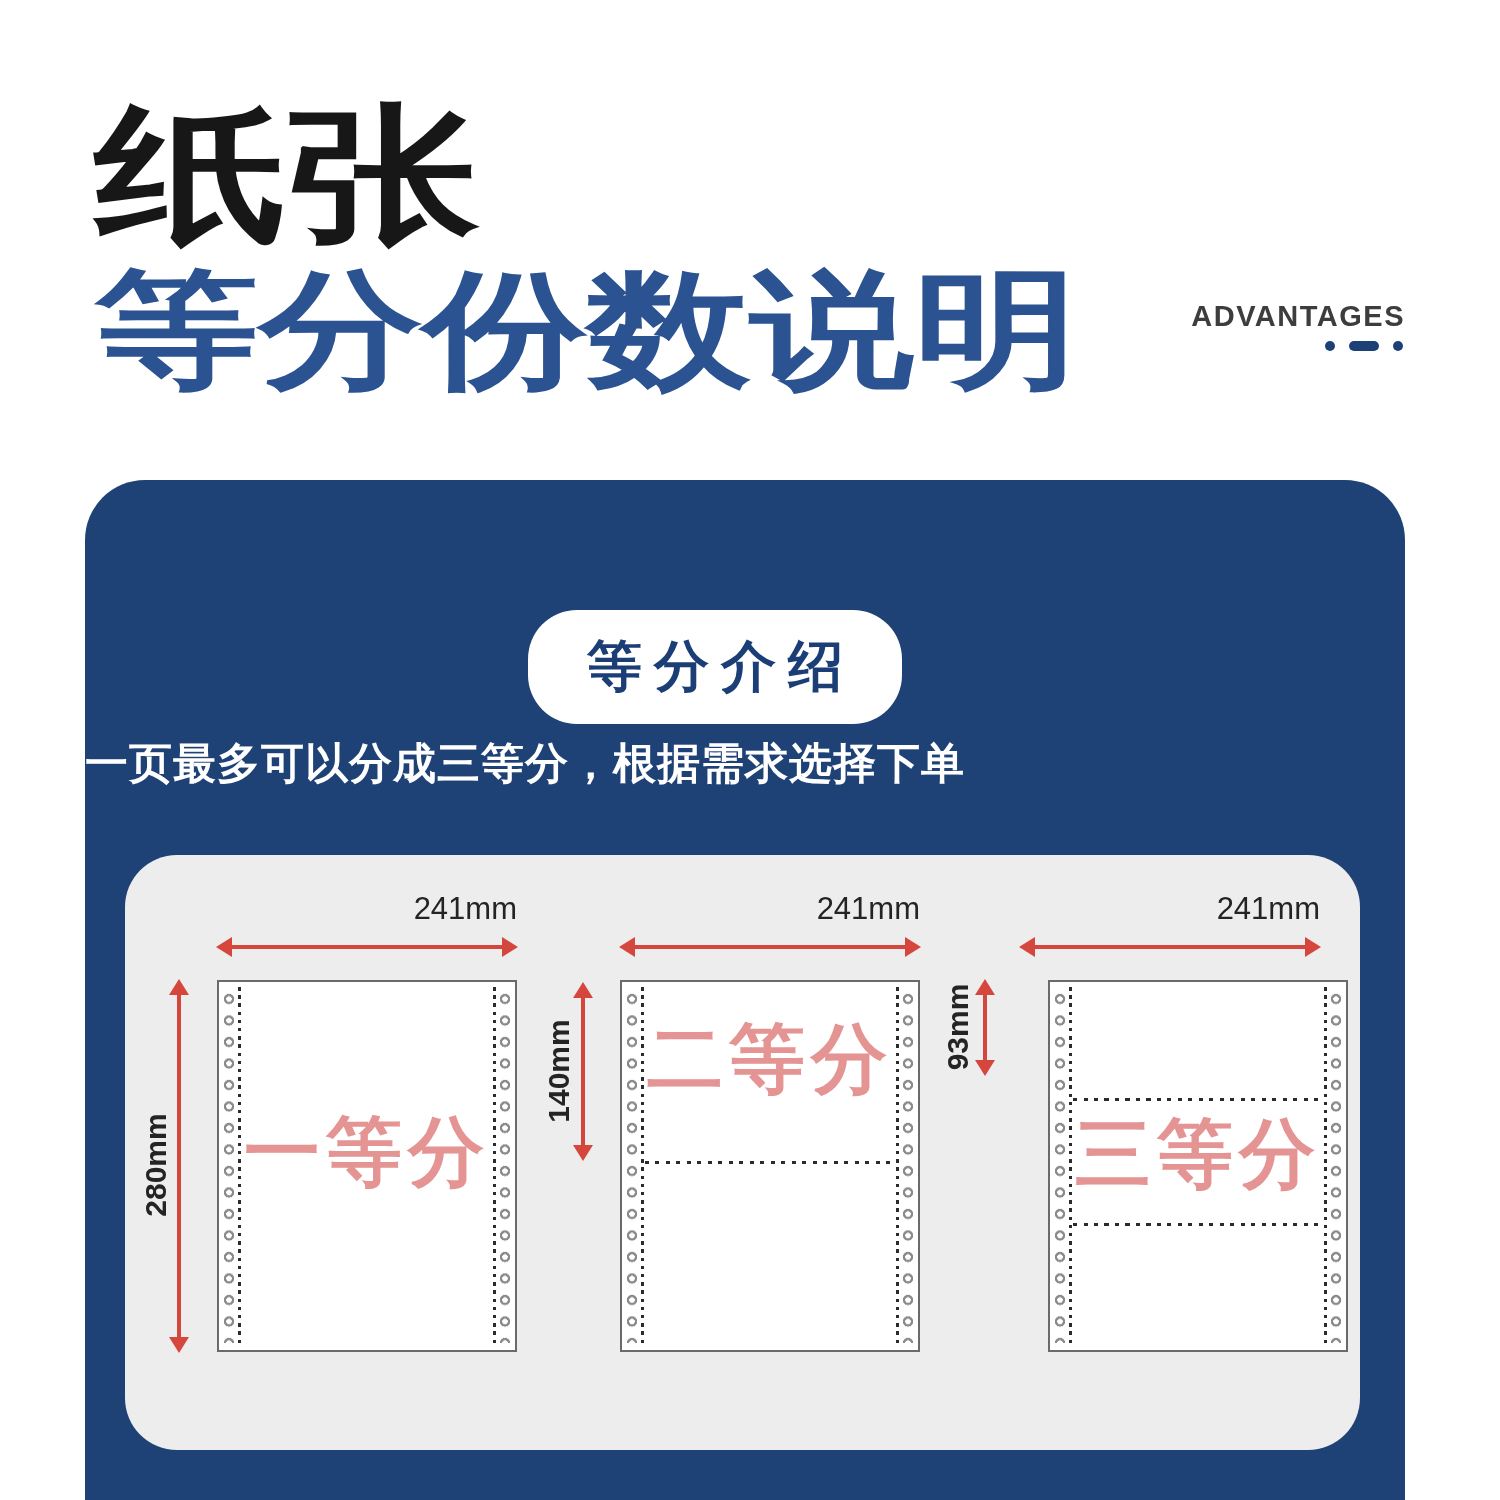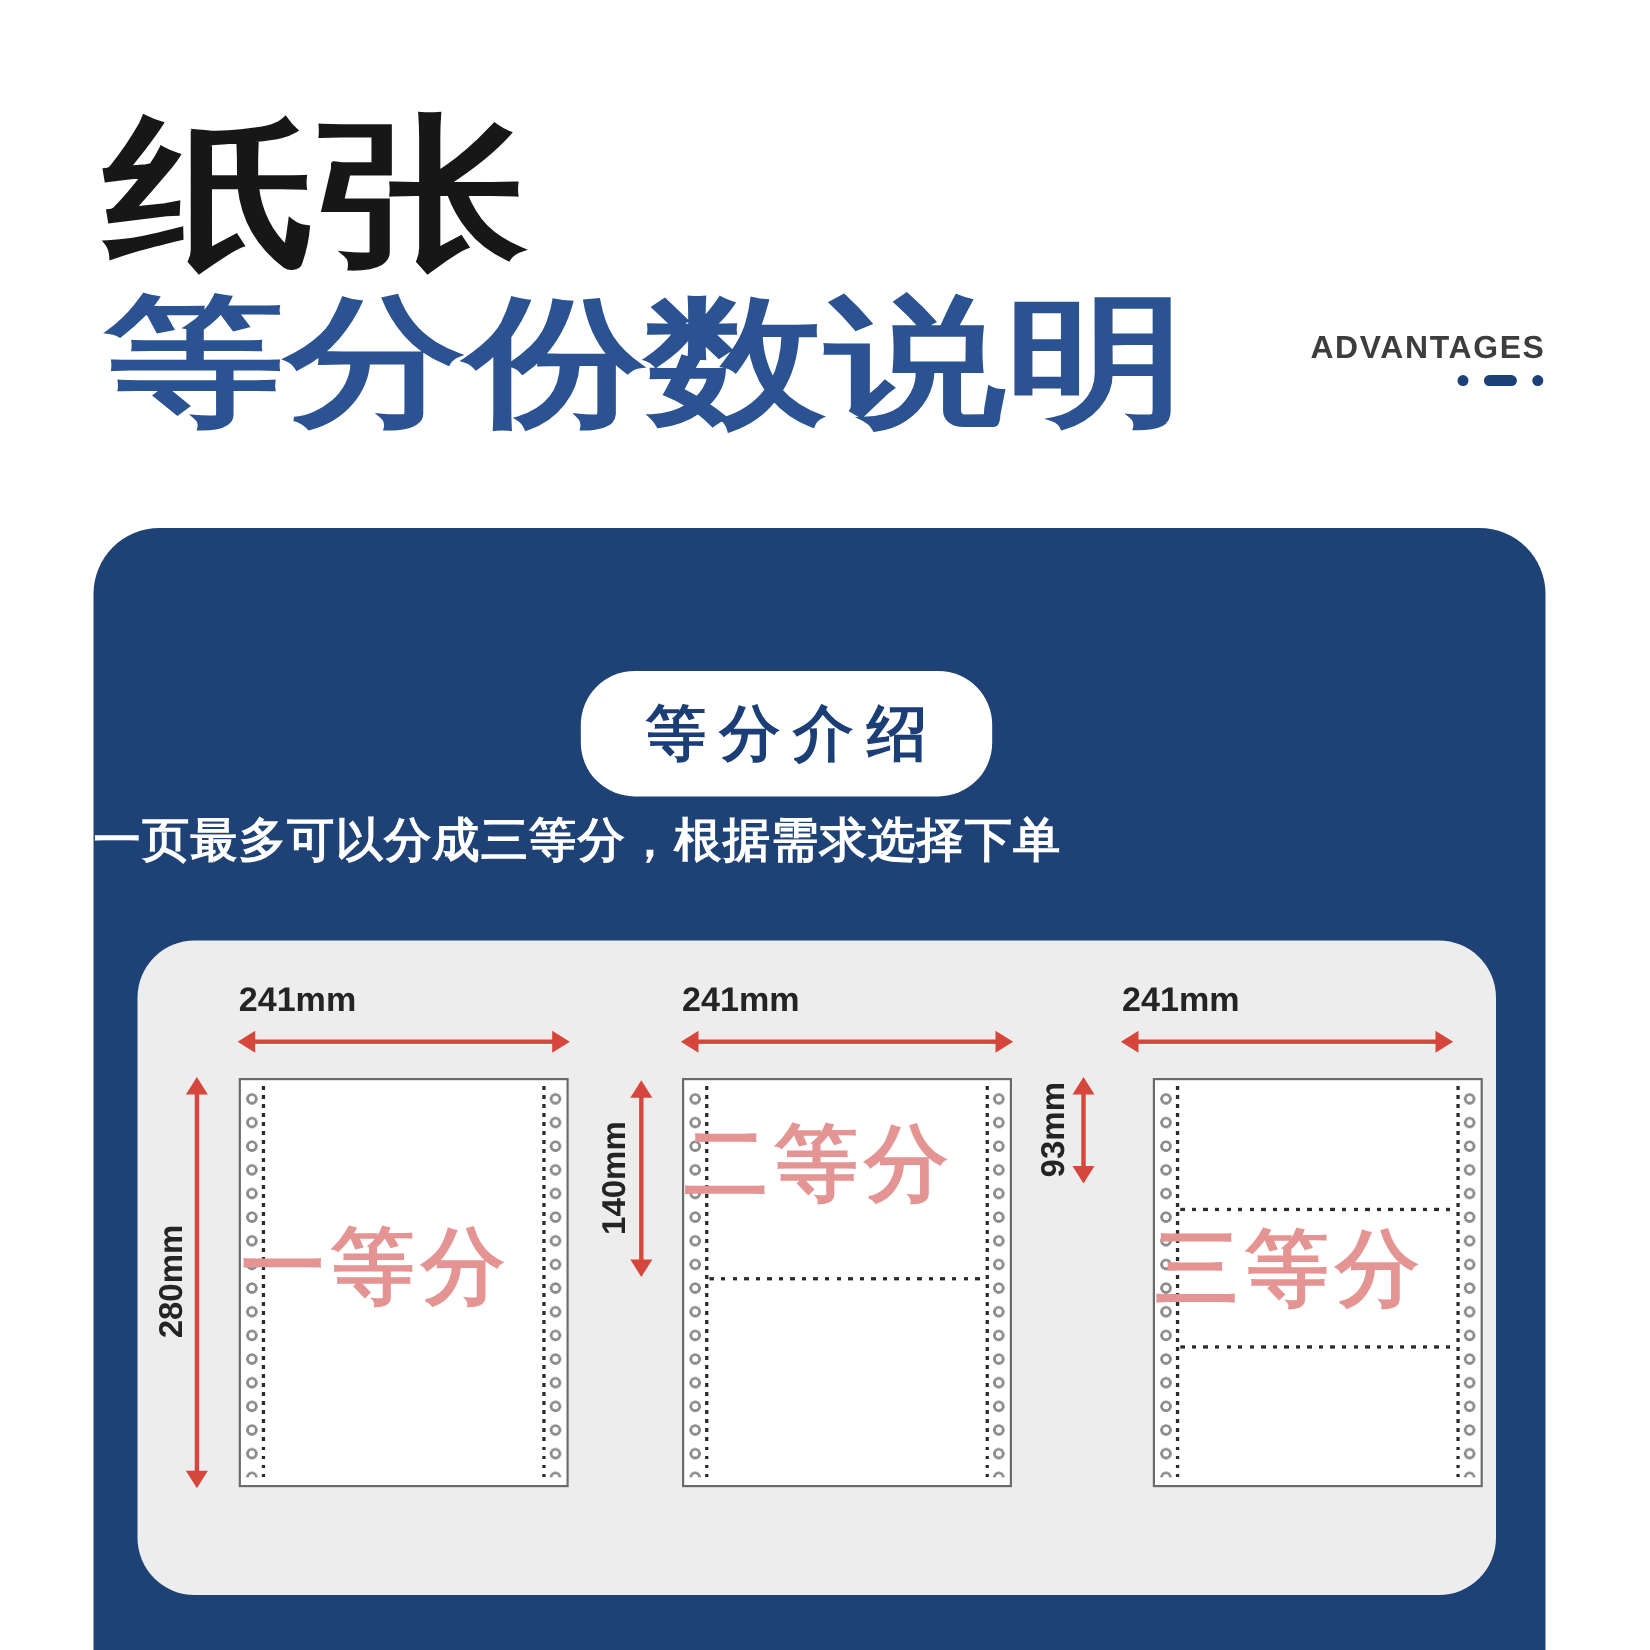--- a/index.html
+++ b/index.html
@@ -31,22 +31,22 @@
                 letter-spacing:12px; padding-left:12px; white-space:nowrap; }
 
   .subtitle { position:absolute; left:0; right:0; top:255px; text-align:left;
               font-size:43px; font-weight:700; color:#ffffff; letter-spacing:1px; white-space:nowrap; }
 
   
   .panel { position:absolute; left:40px; top:375px; width:1235px; height:595px;
            background:var(--panel-gray,#ededed); border-radius:52px; }
 
   
-  .wlabel { position:absolute; top:36px; width:300px; text-align:left;
-            font-size:31px; font-weight:700; color:#242424; }
+  .wlabel { position:absolute; top:36px; width:300px; text-align:right;
+            font-size:31px; font-weight:400; color:#242424; }
   .wl1 { left:92px; } .wl2 { left:495px; } .wl3 { left:895px; }
 
   
   .harrow { position:absolute; top:90px; height:4px; width:274px;
             background:var(--arrow-red,#d5463d); }
   .h1 { left:105px; } .h2 { left:508px; } .h3 { left:908px; }
   .harrow::before { content:""; position:absolute; left:-14px; top:50%; transform:translateY(-50%);
             border-top:10px solid transparent; border-bottom:10px solid transparent;
             border-right:16px solid var(--arrow-red,#d5463d); }
   .harrow::after  { content:""; position:absolute; right:-14px; top:50%; transform:translateY(-50%);
@@ -86,21 +86,21 @@
   .vdots { position:absolute; top:5px; bottom:5px; width:3px;
            background-image:repeating-linear-gradient(to bottom,#2b2b2b 0 3.5px,rgba(0,0,0,0) 3.5px 8.2px); }
   .vdots.left  { left:19px; } .vdots.right { right:19px; }
 
   .perf { position:absolute; left:23px; right:23px; height:3px;
           background-image:repeating-linear-gradient(to right,#2b2b2b 0 4px,rgba(0,0,0,0) 4px 10.5px); }
   .s2 .perf      { top:179px; }
   .s3 .perf.p1   { top:116px; }
   .s3 .perf.p2   { top:241px; }
 
-  .division { position:absolute; left:0; width:100%; line-height:1;
+  .division { position:absolute; left:0; width:100%; text-align:center; line-height:1;
               font-size:76px; font-weight:800; color:var(--division-pink,#e59494);
               letter-spacing:6px; white-space:nowrap; }
   .s1 .division { top:132px; }
   .s2 .division { top:39px;  }
   .s3 .division { top:134px; }
 </style>
 </head>
 <body>
 
 <div class="page">

